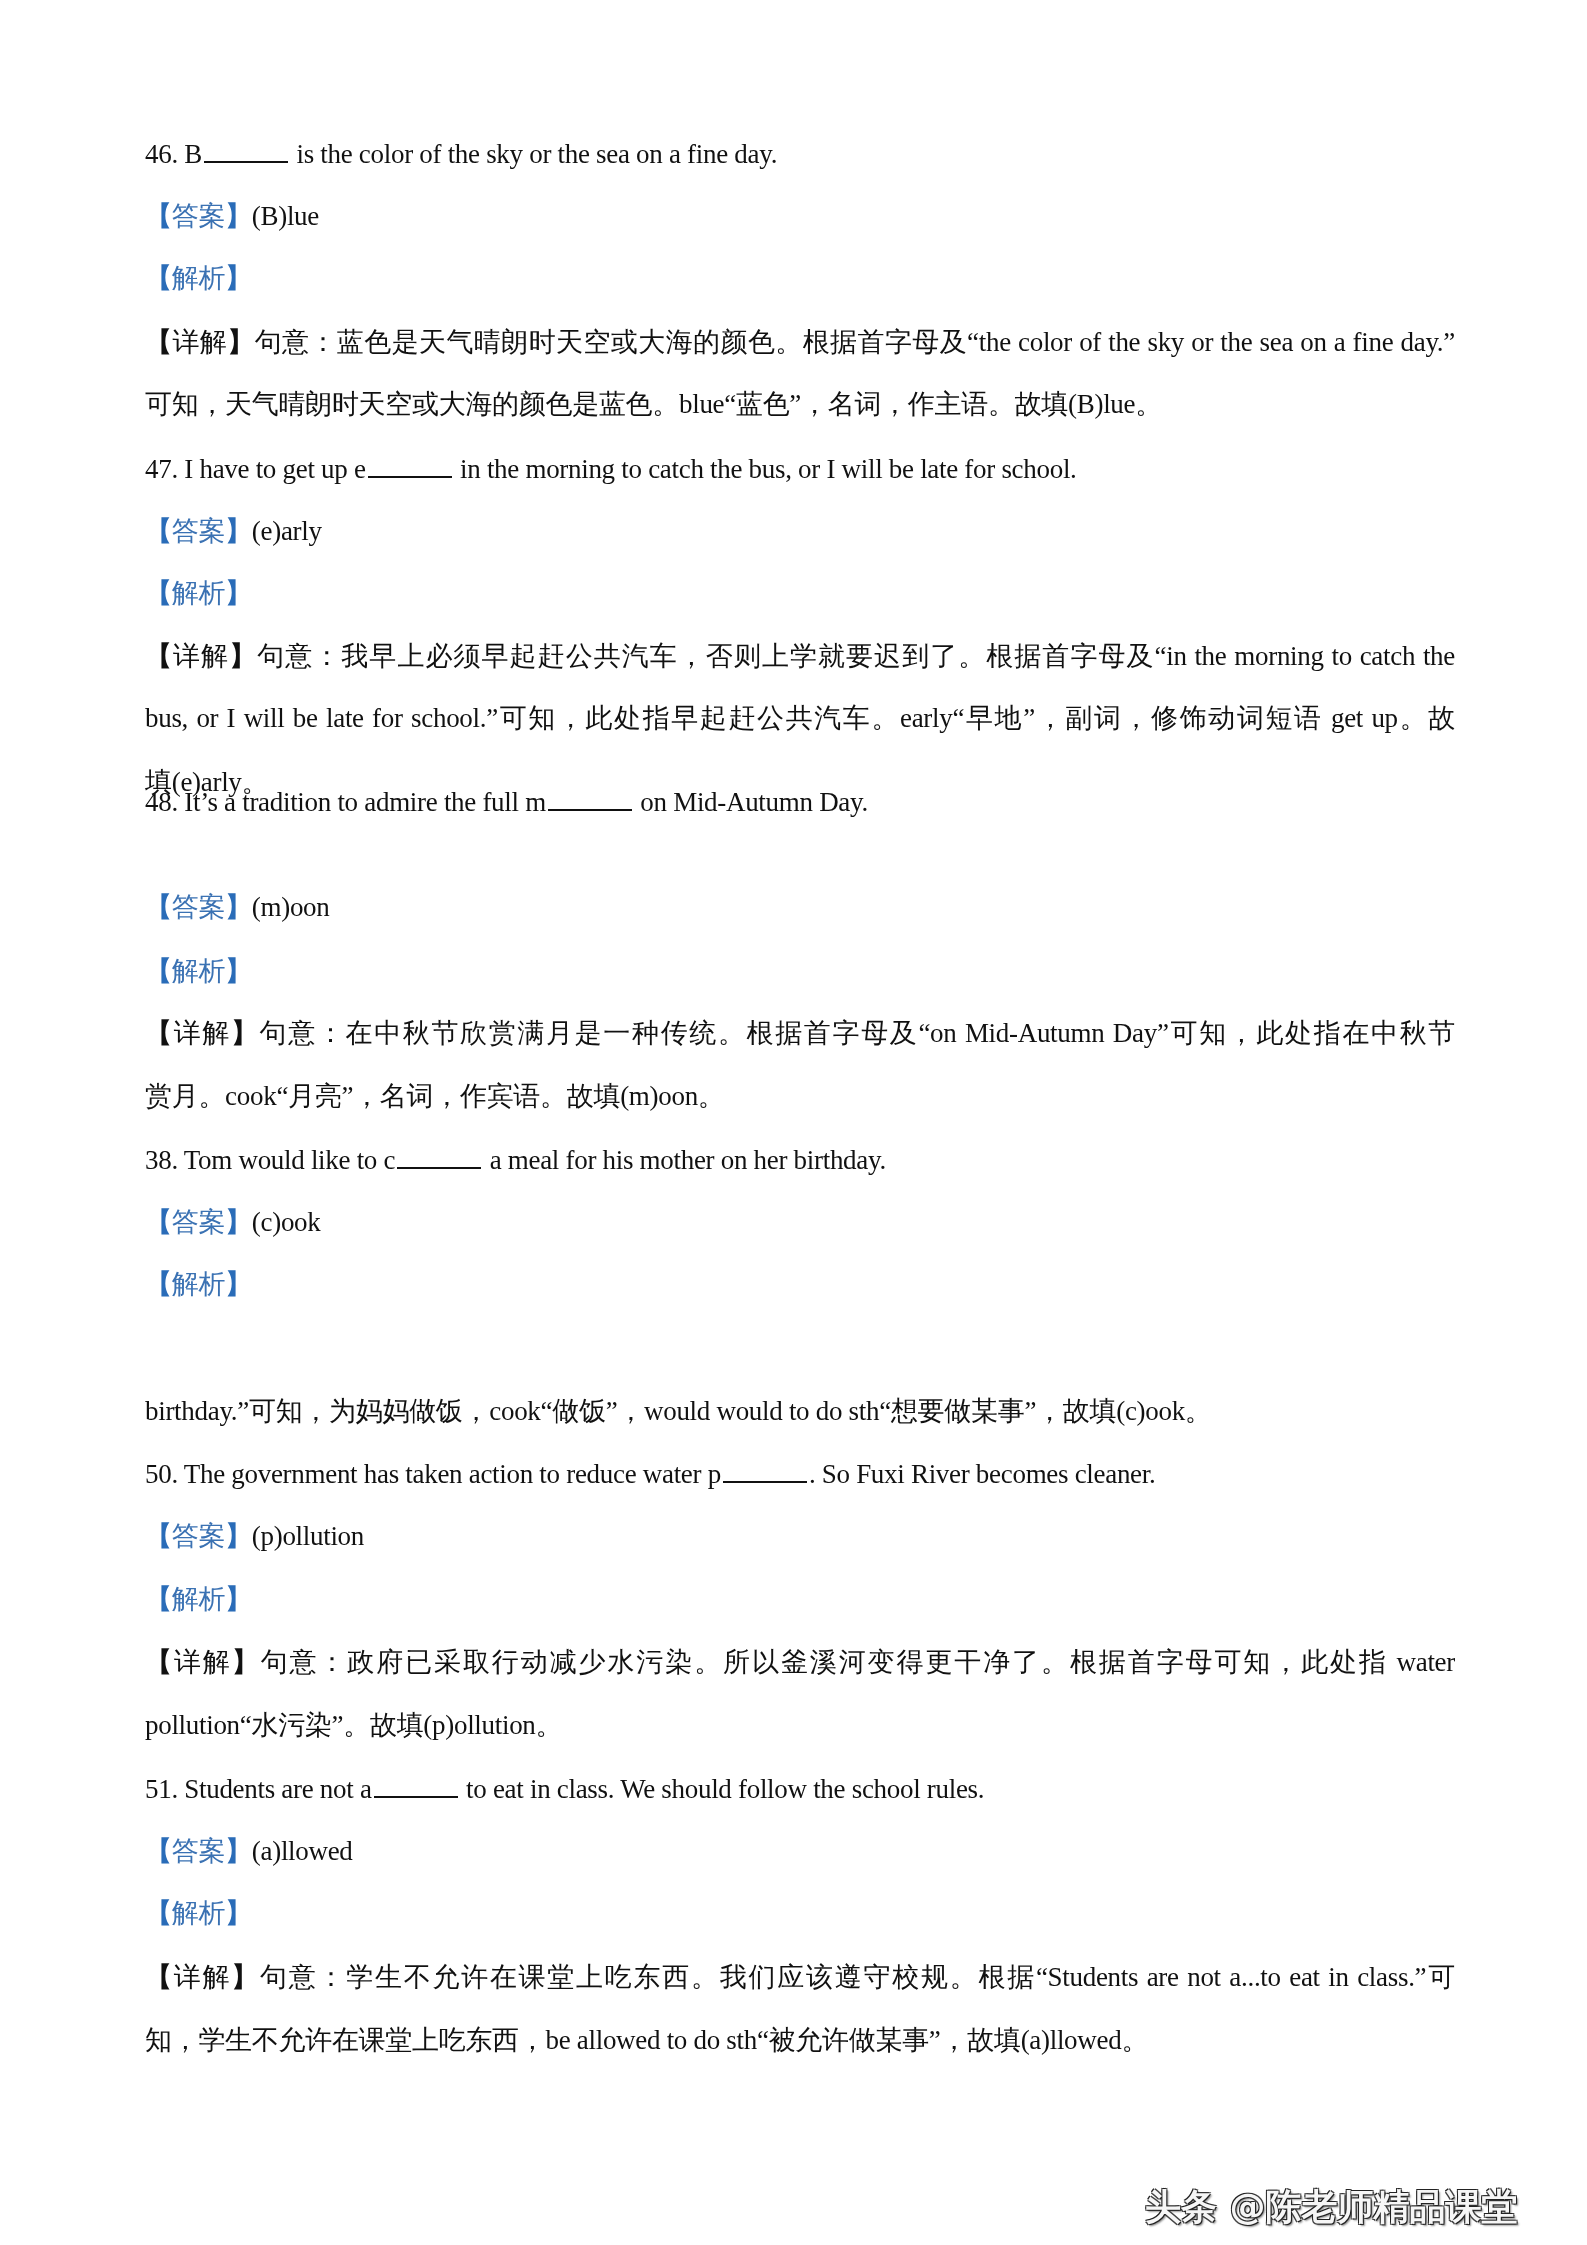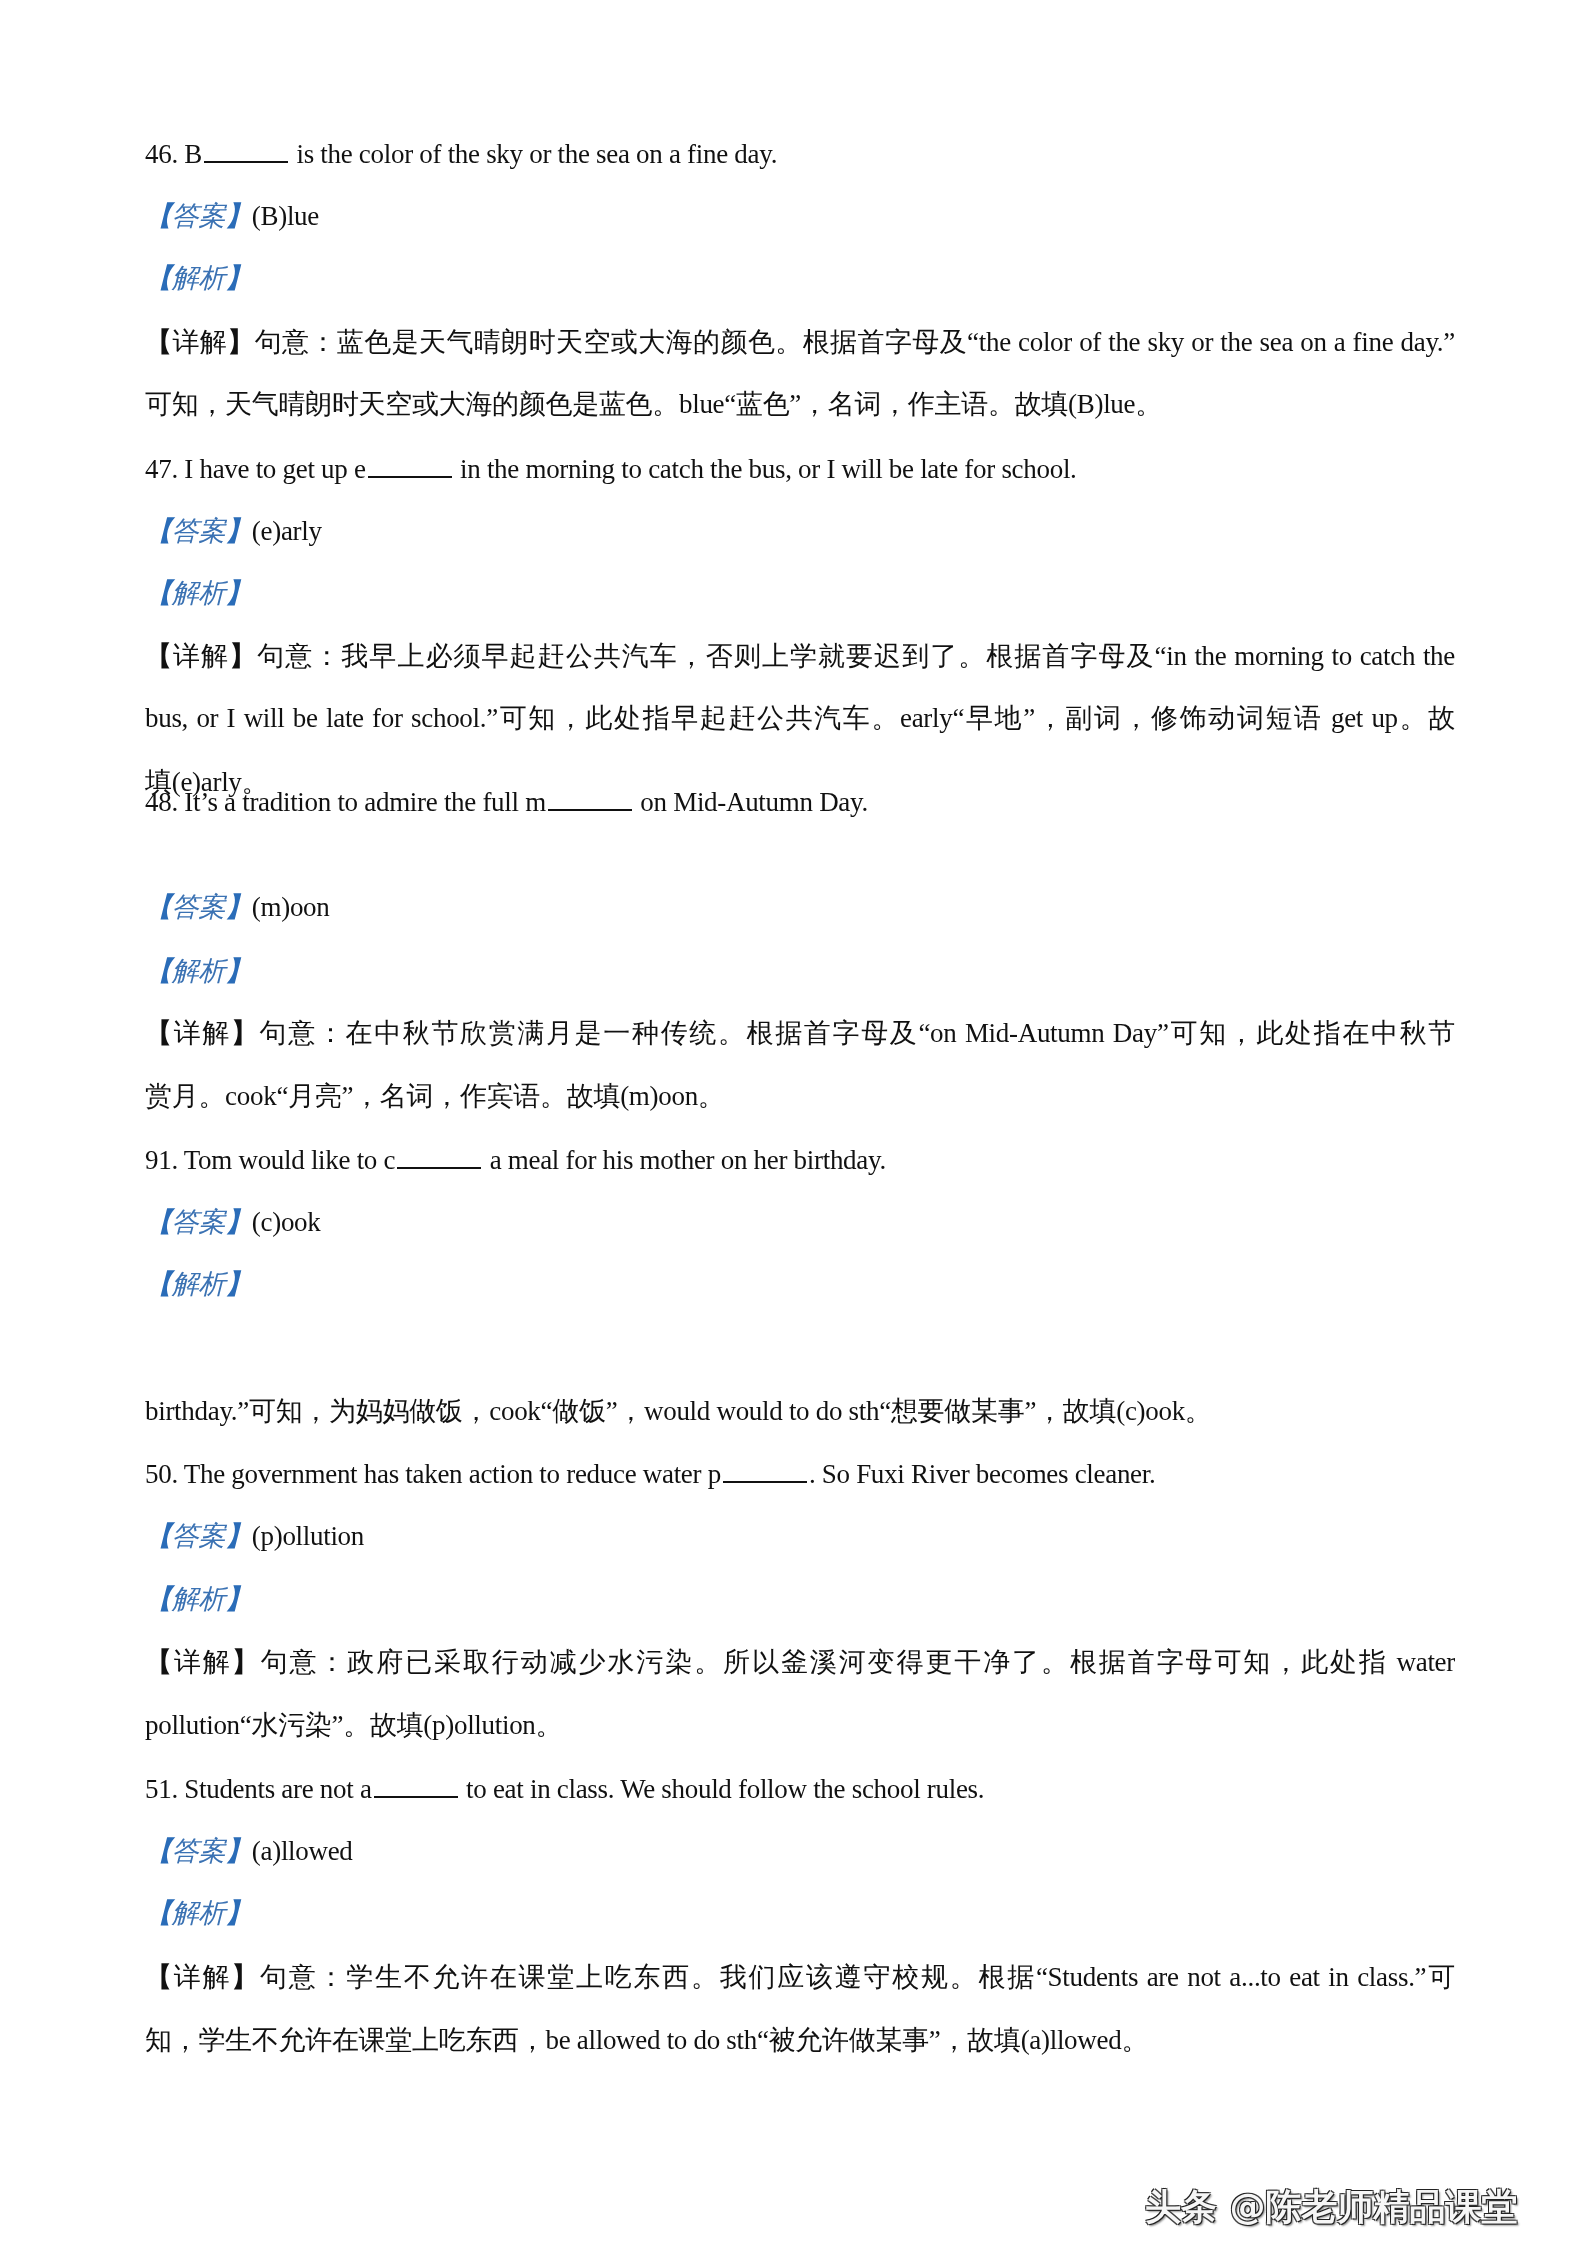--- a/index.html
+++ b/index.html
@@ -2,21 +2,21 @@
 <html><head>
 <meta charset="utf-8">
 <style>
   html, body { margin: 0; padding: 0; background: #ffffff; }
   body { width: 1587px; height: 2245px; position: relative; overflow: hidden;
          font-family: "Liberation Serif", "DejaVu Serif", serif; color: #111; }
   .page { position: absolute; left: 0; top: 0; width: 1587px; height: 2245px; border-radius: 18px; }
   .line { position: absolute; left: 145px; width: 1310px; font-size: 27px; line-height: 36px;
           white-space: nowrap; letter-spacing: -0.3px; }
   .line.just { text-align: justify; text-align-last: justify; }
-  .label { color: #3b72b3; font-style: italic; }
+  .label { color: #3b72b3; }
   .label .br { color: #2a6cb8; font-weight: bold; }
   .label-black .br { font-weight: bold; }
   .blank { display: inline-block; width: 84px; border-bottom: 2px solid #111; height: 24px; vertical-align: baseline; margin: 0 2px; }
   .watermark { position: absolute; left: 1145px; top: 2183px; font-family: "DejaVu Sans", sans-serif;
                font-size: 36px; font-weight: bold; color: #f6f6f6;
                text-shadow: -1px -1px 0 #222, 1px 1px 0 #222, -1px 1px 0 #444, 1px -1px 0 #444, 2px 2px 2px #888;
                letter-spacing: 0px; white-space: nowrap; }
 </style>
 </head>
 <body>
@@ -35,21 +35,21 @@
   <div class="line just" style="top:638px"><span class="label-black"><span class="br">【</span><span>详解</span><span class="br">】</span></span><span>句意：我早上必须早起赶公共汽车，否则上学就要迟到了。根据首字母及“in the morning to catch the</span></div>
   <div class="line just" style="top:700px">bus, or I will be late for school.”可知，此处指早起赶公共汽车。early“早地”，副词，修饰动词短语 get up。故</div>
   <div class="line" style="top:764px">填(e)arly。</div>
 
   <div class="line" style="top:784px"><span>48. It’s a tradition to admire the full m</span><span class="blank"></span><span> on Mid-Autumn Day.</span></div>
   <div class="line" style="top:889px"><span class="label"><span class="br">【</span><span>答案</span><span class="br">】</span></span><span>(m)oon</span></div>
   <div class="line" style="top:953px"><span class="label"><span class="br">【</span><span>解析</span><span class="br">】</span></span></div>
   <div class="line just" style="top:1015px"><span class="label-black"><span class="br">【</span><span>详解</span><span class="br">】</span></span><span>句意：在中秋节欣赏满月是一种传统。根据首字母及“on Mid-Autumn Day”可知，此处指在中秋节</span></div>
   <div class="line" style="top:1078px">赏月。cook“月亮”，名词，作宾语。故填(m)oon。</div>
 
-  <div class="line" style="top:1142px"><span>91. Tom would like to c</span><span class="blank"></span><span> a meal for his mother on her birthday.</span></div>
+  <div class="line" style="top:1142px"><span>38. Tom would like to c</span><span class="blank"></span><span> a meal for his mother on her birthday.</span></div>
   <div class="line" style="top:1204px"><span class="label"><span class="br">【</span><span>答案</span><span class="br">】</span></span><span>(c)ook</span></div>
   <div class="line" style="top:1266px"><span class="label"><span class="br">【</span><span>解析</span><span class="br">】</span></span></div>
   <div class="line" style="top:1393px">birthday.”可知，为妈妈做饭，cook“做饭”，would would to do sth“想要做某事”，故填(c)ook。</div>
 
   <div class="line" style="top:1456px"><span>50. The government has taken action to reduce water p</span><span class="blank"></span><span>. So Fuxi River becomes cleaner.</span></div>
   <div class="line" style="top:1518px"><span class="label"><span class="br">【</span><span>答案</span><span class="br">】</span></span><span>(p)ollution</span></div>
   <div class="line" style="top:1581px"><span class="label"><span class="br">【</span><span>解析</span><span class="br">】</span></span></div>
   <div class="line just" style="top:1644px"><span class="label-black"><span class="br">【</span><span>详解</span><span class="br">】</span></span><span>句意：政府已采取行动减少水污染。所以釜溪河变得更干净了。根据首字母可知，此处指 water</span></div>
   <div class="line" style="top:1707px">pollution“水污染”。故填(p)ollution。</div>
 

